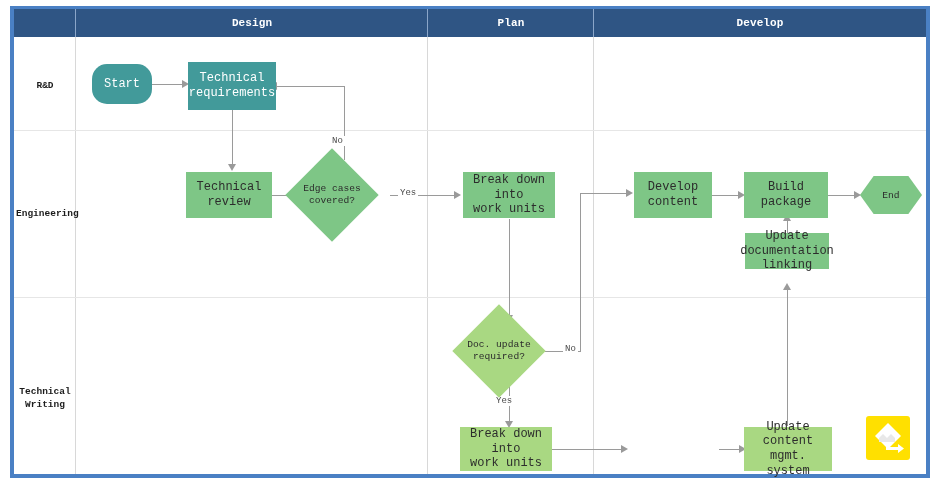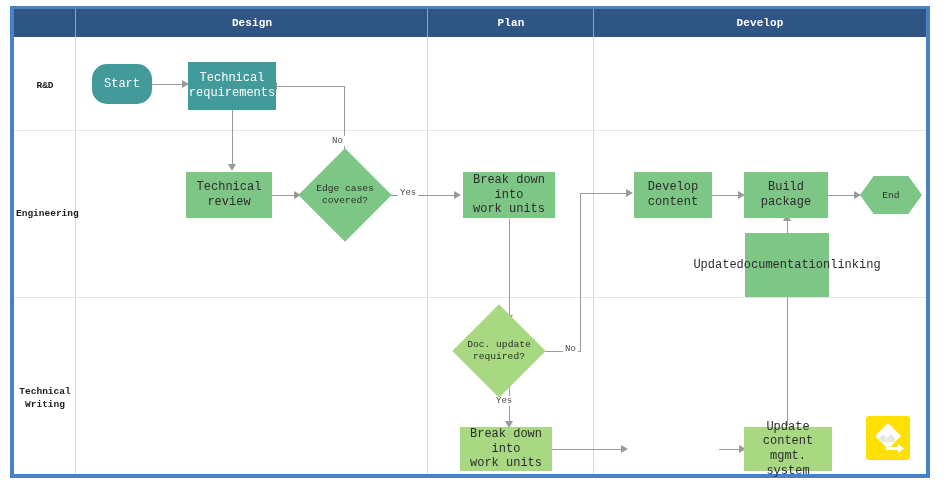--- a/index.html
+++ b/index.html
@@ -250,21 +250,21 @@
   <div class="node teal" style="left:188px; top:62px; width:88px; height:48px; flex-direction:column;">
     <span>Technical</span>
     <span>requirements</span>
   </div>
 
   <div class="node green" style="left:186px; top:172px; width:86px; height:46px; flex-direction:column;">
     <span>Technical</span>
     <span>review</span>
   </div>
 
-  <div class="diamond green" style="left:312px; top:162px; width:66px; height:66px;">
+  <div class="diamond green" style="left:299px; top:162px; width:66px; height:66px;">
     <div class="dshape"></div>
     <div class="dtext">
       <div>
         <div>Edge cases</div>
         <div>covered?</div>
       </div>
     </div>
   </div>
 
   <div class="node green" style="left:463px; top:172px; width:92px; height:46px; flex-direction:column;">
@@ -274,21 +274,21 @@
 
   <div class="node green" style="left:634px; top:172px; width:78px; height:46px; flex-direction:column;">
     <span>Develop</span>
     <span>content</span>
   </div>
 
   <div class="node green" style="left:744px; top:172px; width:84px; height:46px;">Build package</div>
 
   <div class="hexagon" style="left:860px; top:176px; width:62px; height:38px;">End</div>
 
-  <div class="node green" style="left:745px; top:233px; width:84px; height:64px; flex-direction:row;">
+  <div class="node green" style="left:745px; top:233px; width:84px; height:36px; flex-direction:column;">
     <span>Update</span>
     <span>documentation</span>
     <span>linking</span>
   </div>
 
   <div class="diamond lgreen" style="left:466px; top:318px; width:66px; height:66px;">
     <div class="dshape"></div>
     <div class="dtext">
       <div>
         <div>Doc. update</div>

